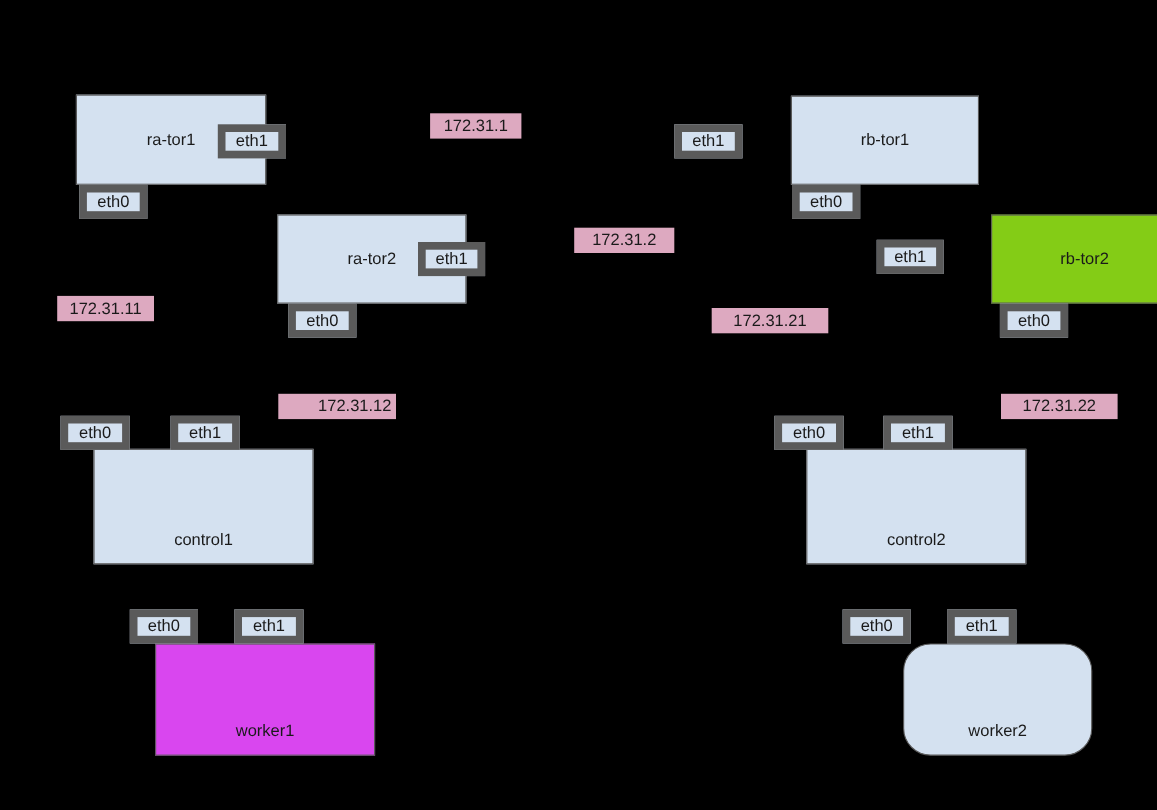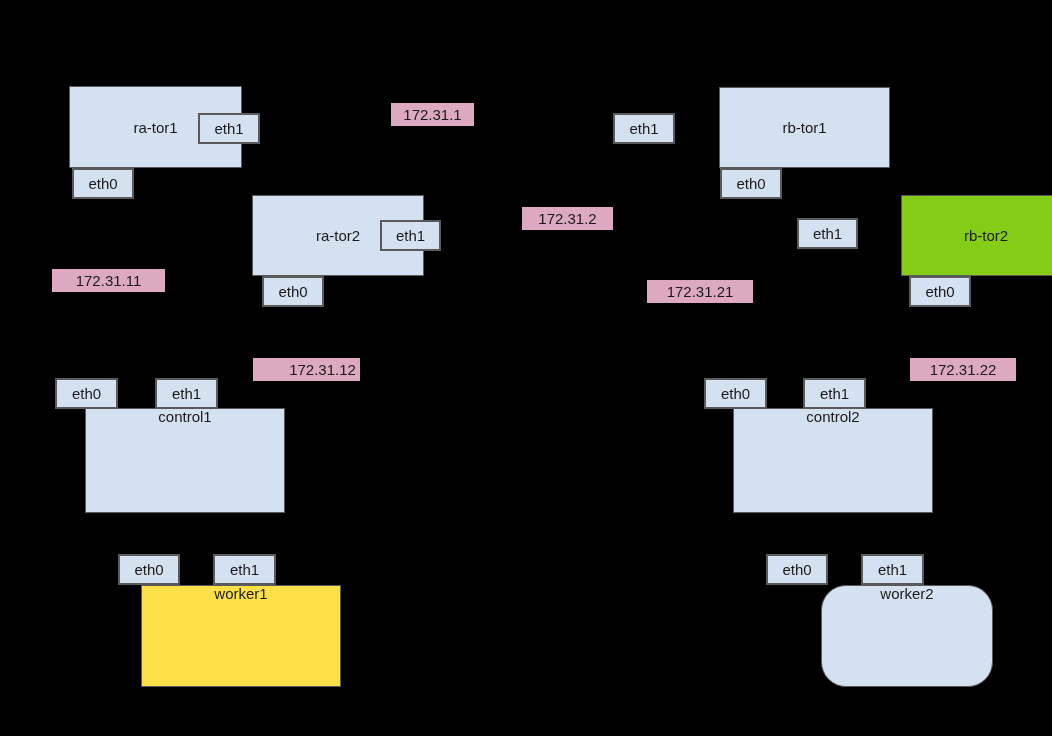--- a/index.html
+++ b/index.html
@@ -23,26 +23,27 @@
     display: flex;
     align-items: center;
     justify-content: center;
     color: #1a1a1a;
     font-size: 15px;
     font-family: "Liberation Sans", sans-serif;
     line-height: 1;
     margin-left: 44px;
   }
   .node.label-bottom {
-    align-items: flex-start;
+    align-items: flex-end;
+    padding-bottom: 14px;
   }
   .port {
     position: absolute;
     background: #d4e1f0;
-    border: 2px solid #0369a1;
+    border: 7px solid #0369a1;
     box-sizing: border-box;
     display: flex;
     align-items: center;
     justify-content: center;
     color: #1a1a1a;
     font-size: 15px;
     font-family: "Liberation Sans", sans-serif;
     line-height: 1;
     z-index: 3;
   }
@@ -78,21 +79,21 @@
     </div>
     <div class="node" style="left: 857px; top: 195px; width: 170px; height: 81px; background: #84cc16; border-color: rgb(90, 90, 90); color: rgb(26, 26, 26);">
       <span class="node-title">rb-tor2</span>
     </div>
     <div class="node label-bottom" style="left: 41px; top: 408px; width: 200px; height: 105px; background: rgb(212, 225, 240); border-color: rgb(90, 90, 90); color: rgb(26, 26, 26);">
       <span class="node-title">control1</span>
     </div>
     <div class="node label-bottom" style="left: 689px; top: 408px; width: 200px; height: 105px; background: rgb(212, 225, 240); border-color: rgb(90, 90, 90); color: rgb(26, 26, 26);">
       <span class="node-title">control2</span>
     </div>
-    <div class="node label-bottom" style="left: 97px; top: 585px; width: 200px; height: 102px; background: #fde047; border-color: rgb(90, 90, 90); color: rgb(26, 26, 26);">
+    <div class="node label-bottom" style="left: 97px; top: 585px; width: 200px; height: 102px; background: #d946ef; border-color: rgb(90, 90, 90); color: rgb(26, 26, 26);">
       <span class="node-title">worker1</span>
     </div>
     <div class="node label-bottom" style="left: 777px; top: 585px; width: 172px; height: 102px; background: rgb(212, 225, 240); border-color: rgb(90, 90, 90); color: rgb(26, 26, 26); border-radius: 25px;">
       <span class="node-title">worker2</span>
     </div>
     <div class="port" style="left: 198px; top: 113px; width: 62px; height: 31px; background: rgb(212, 225, 240); border-color: rgb(90, 90, 90); color: rgb(26, 26, 26);">
       <span>eth1</span>
     </div>
     <div class="port" style="left: 72px; top: 168px; width: 62px; height: 31px; background: rgb(212, 225, 240); border-color: rgb(90, 90, 90); color: rgb(26, 26, 26);">
       <span>eth0</span>
@@ -138,21 +139,21 @@
     </div>
     <div class="port" style="left: 861px; top: 554px; width: 63px; height: 31px; background: rgb(212, 225, 240); border-color: rgb(90, 90, 90); color: rgb(26, 26, 26);">
       <span>eth1</span>
     </div>
     <div class="iplabel" style="left: 391px; top: 103px; width: 83px; height: 23px; background: rgb(221, 169, 192); color: rgb(26, 26, 26);">
       <span>172.31.1</span>
     </div>
     <div class="iplabel" style="left: 522px; top: 207px; width: 91px; height: 23px; background: rgb(221, 169, 192); color: rgb(26, 26, 26); text-align: right;">
       <span>172.31.2</span>
     </div>
-    <div class="iplabel" style="left: 52px; top: 269px; width: 113px; height: 23px; background: rgb(221, 169, 192); color: rgb(26, 26, 26);">
+    <div class="iplabel" style="left: 52px; top: 269px; width: 88px; height: 23px; background: rgb(221, 169, 192); color: rgb(26, 26, 26);">
       <span>172.31.11</span>
     </div>
     <div class="iplabel" style="left: 647px; top: 280px; width: 106px; height: 23px; background: rgb(221, 169, 192); color: rgb(26, 26, 26);">
       <span>172.31.21</span>
     </div>
     <div class="iplabel" style="left: 253px; top: 358px; width: 107px; height: 23px; background: rgb(221, 169, 192); color: rgb(26, 26, 26); padding-left: 32px;">
       <span>172.31.12</span>
     </div>
     <div class="iplabel" style="left: 910px; top: 358px; width: 106px; height: 23px; background: rgb(221, 169, 192); color: rgb(26, 26, 26);">
       <span>172.31.22</span>

